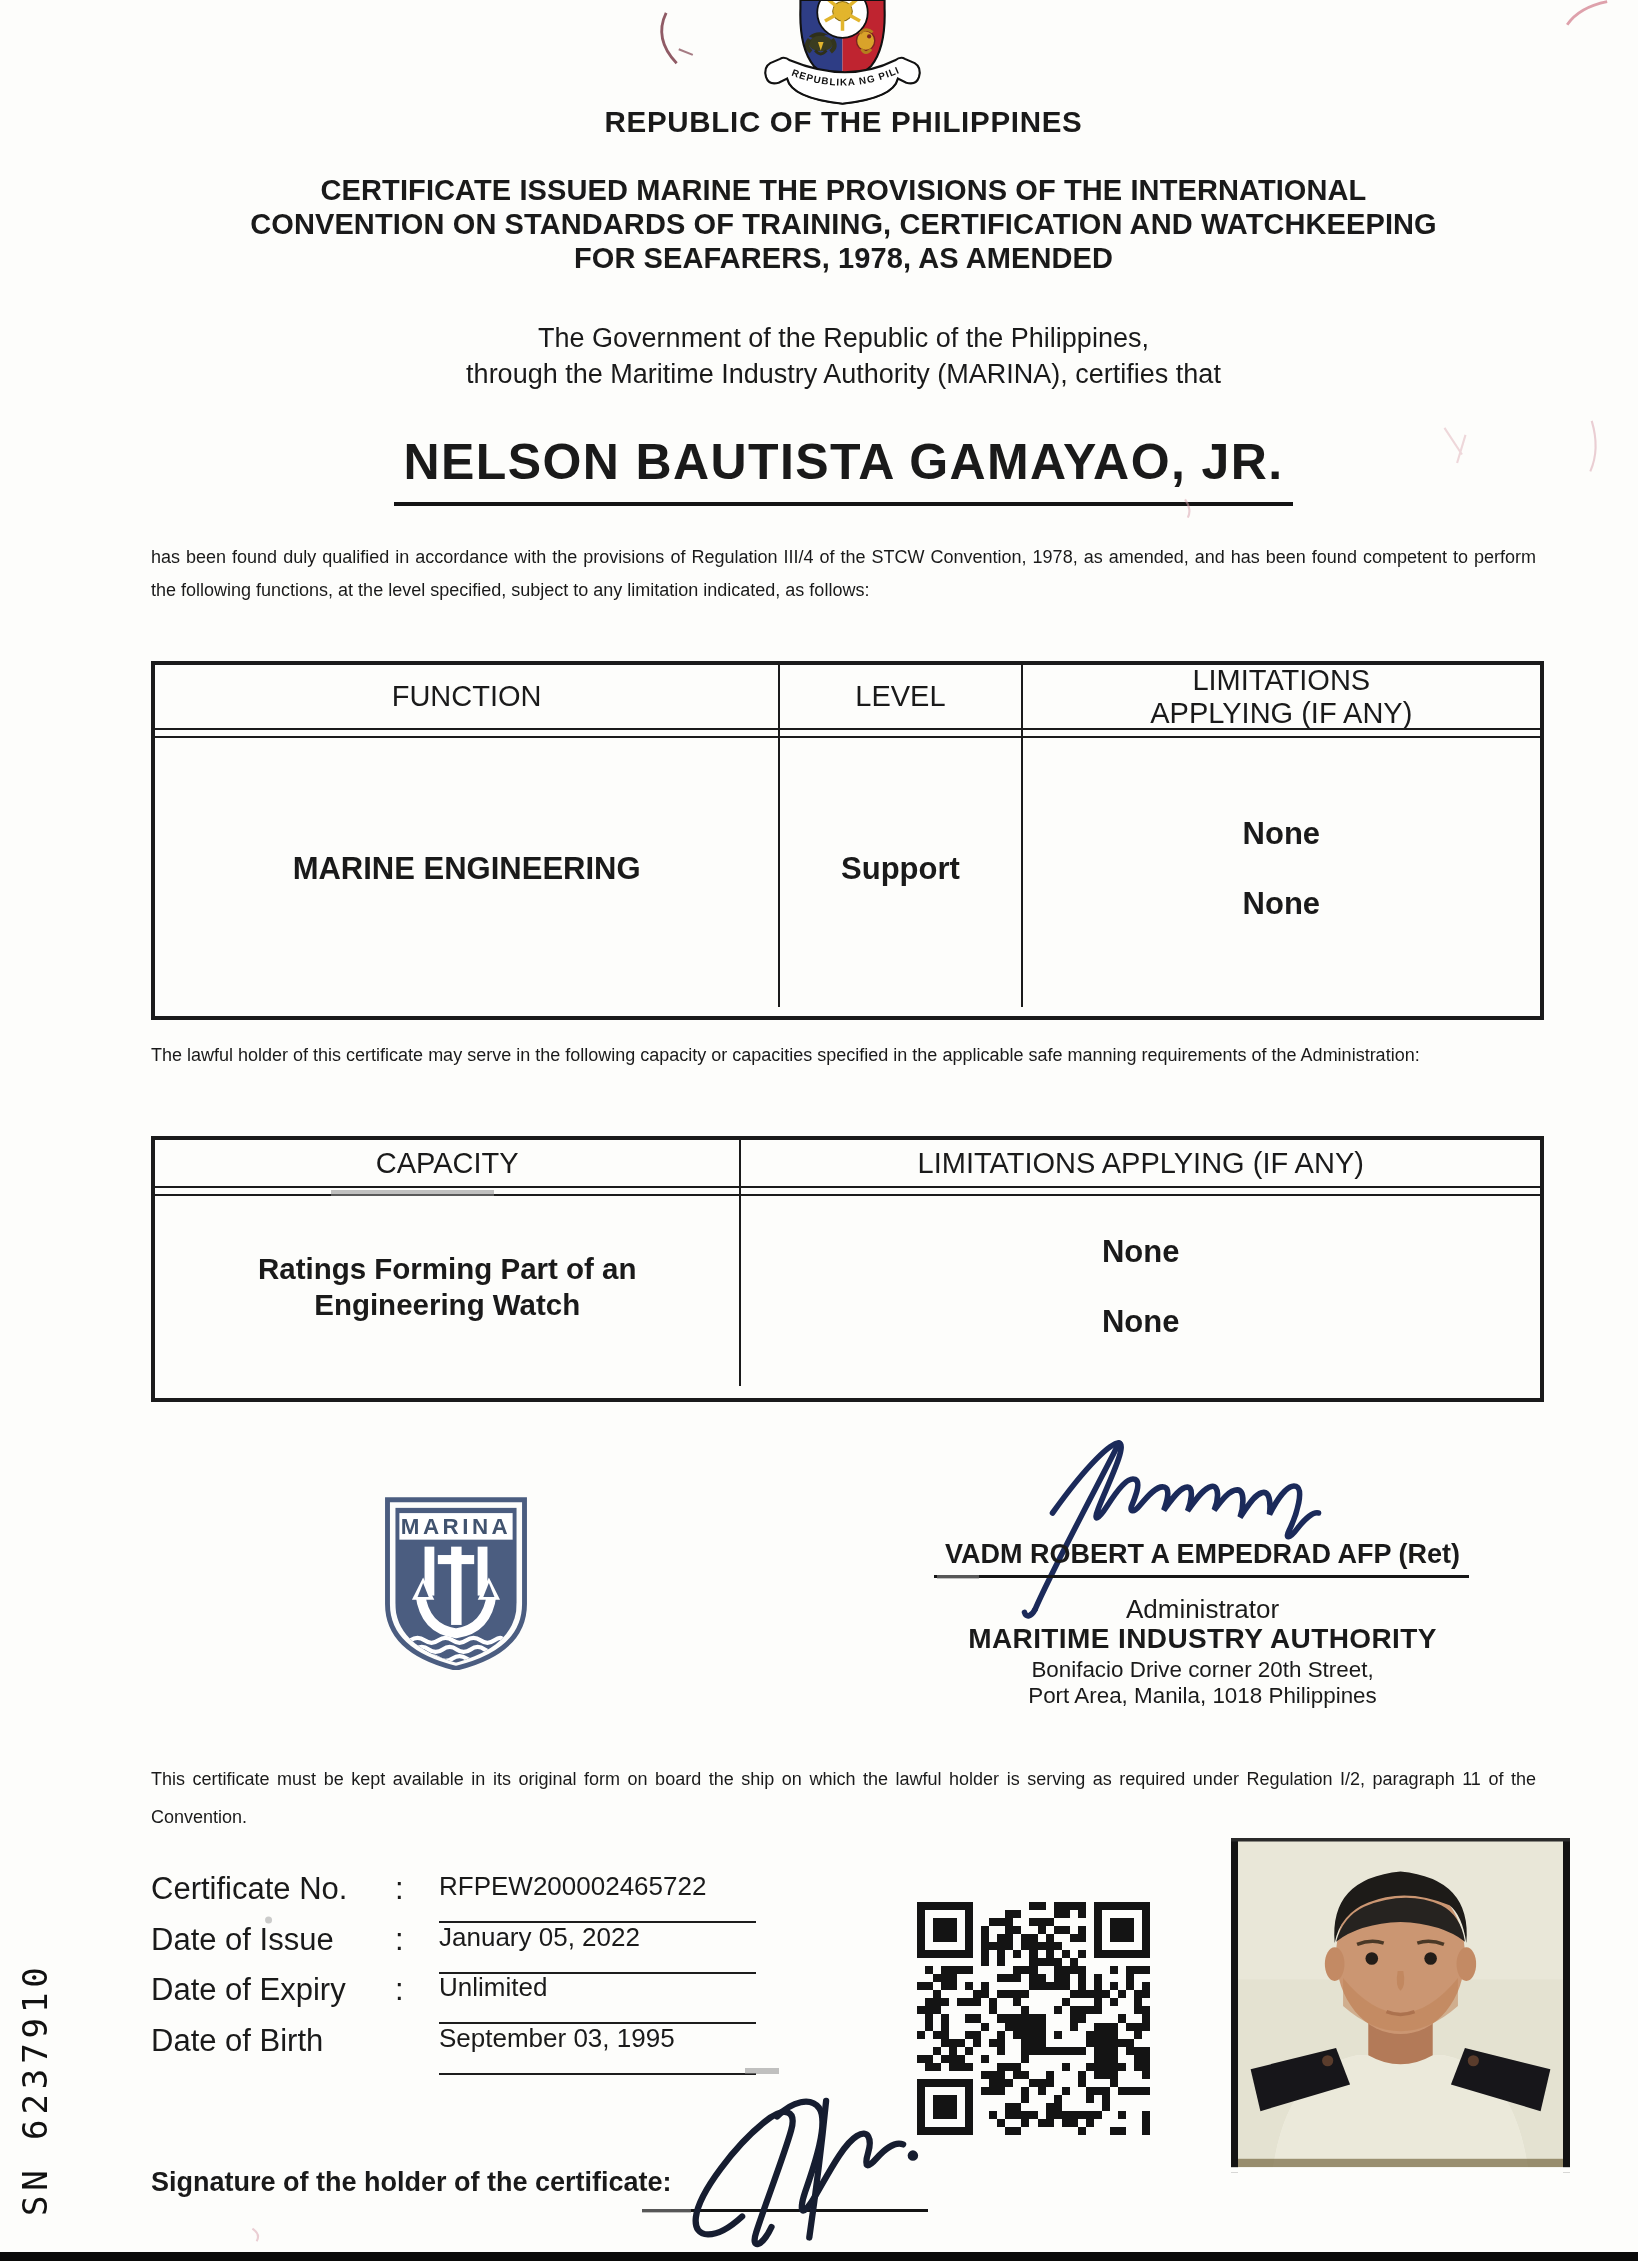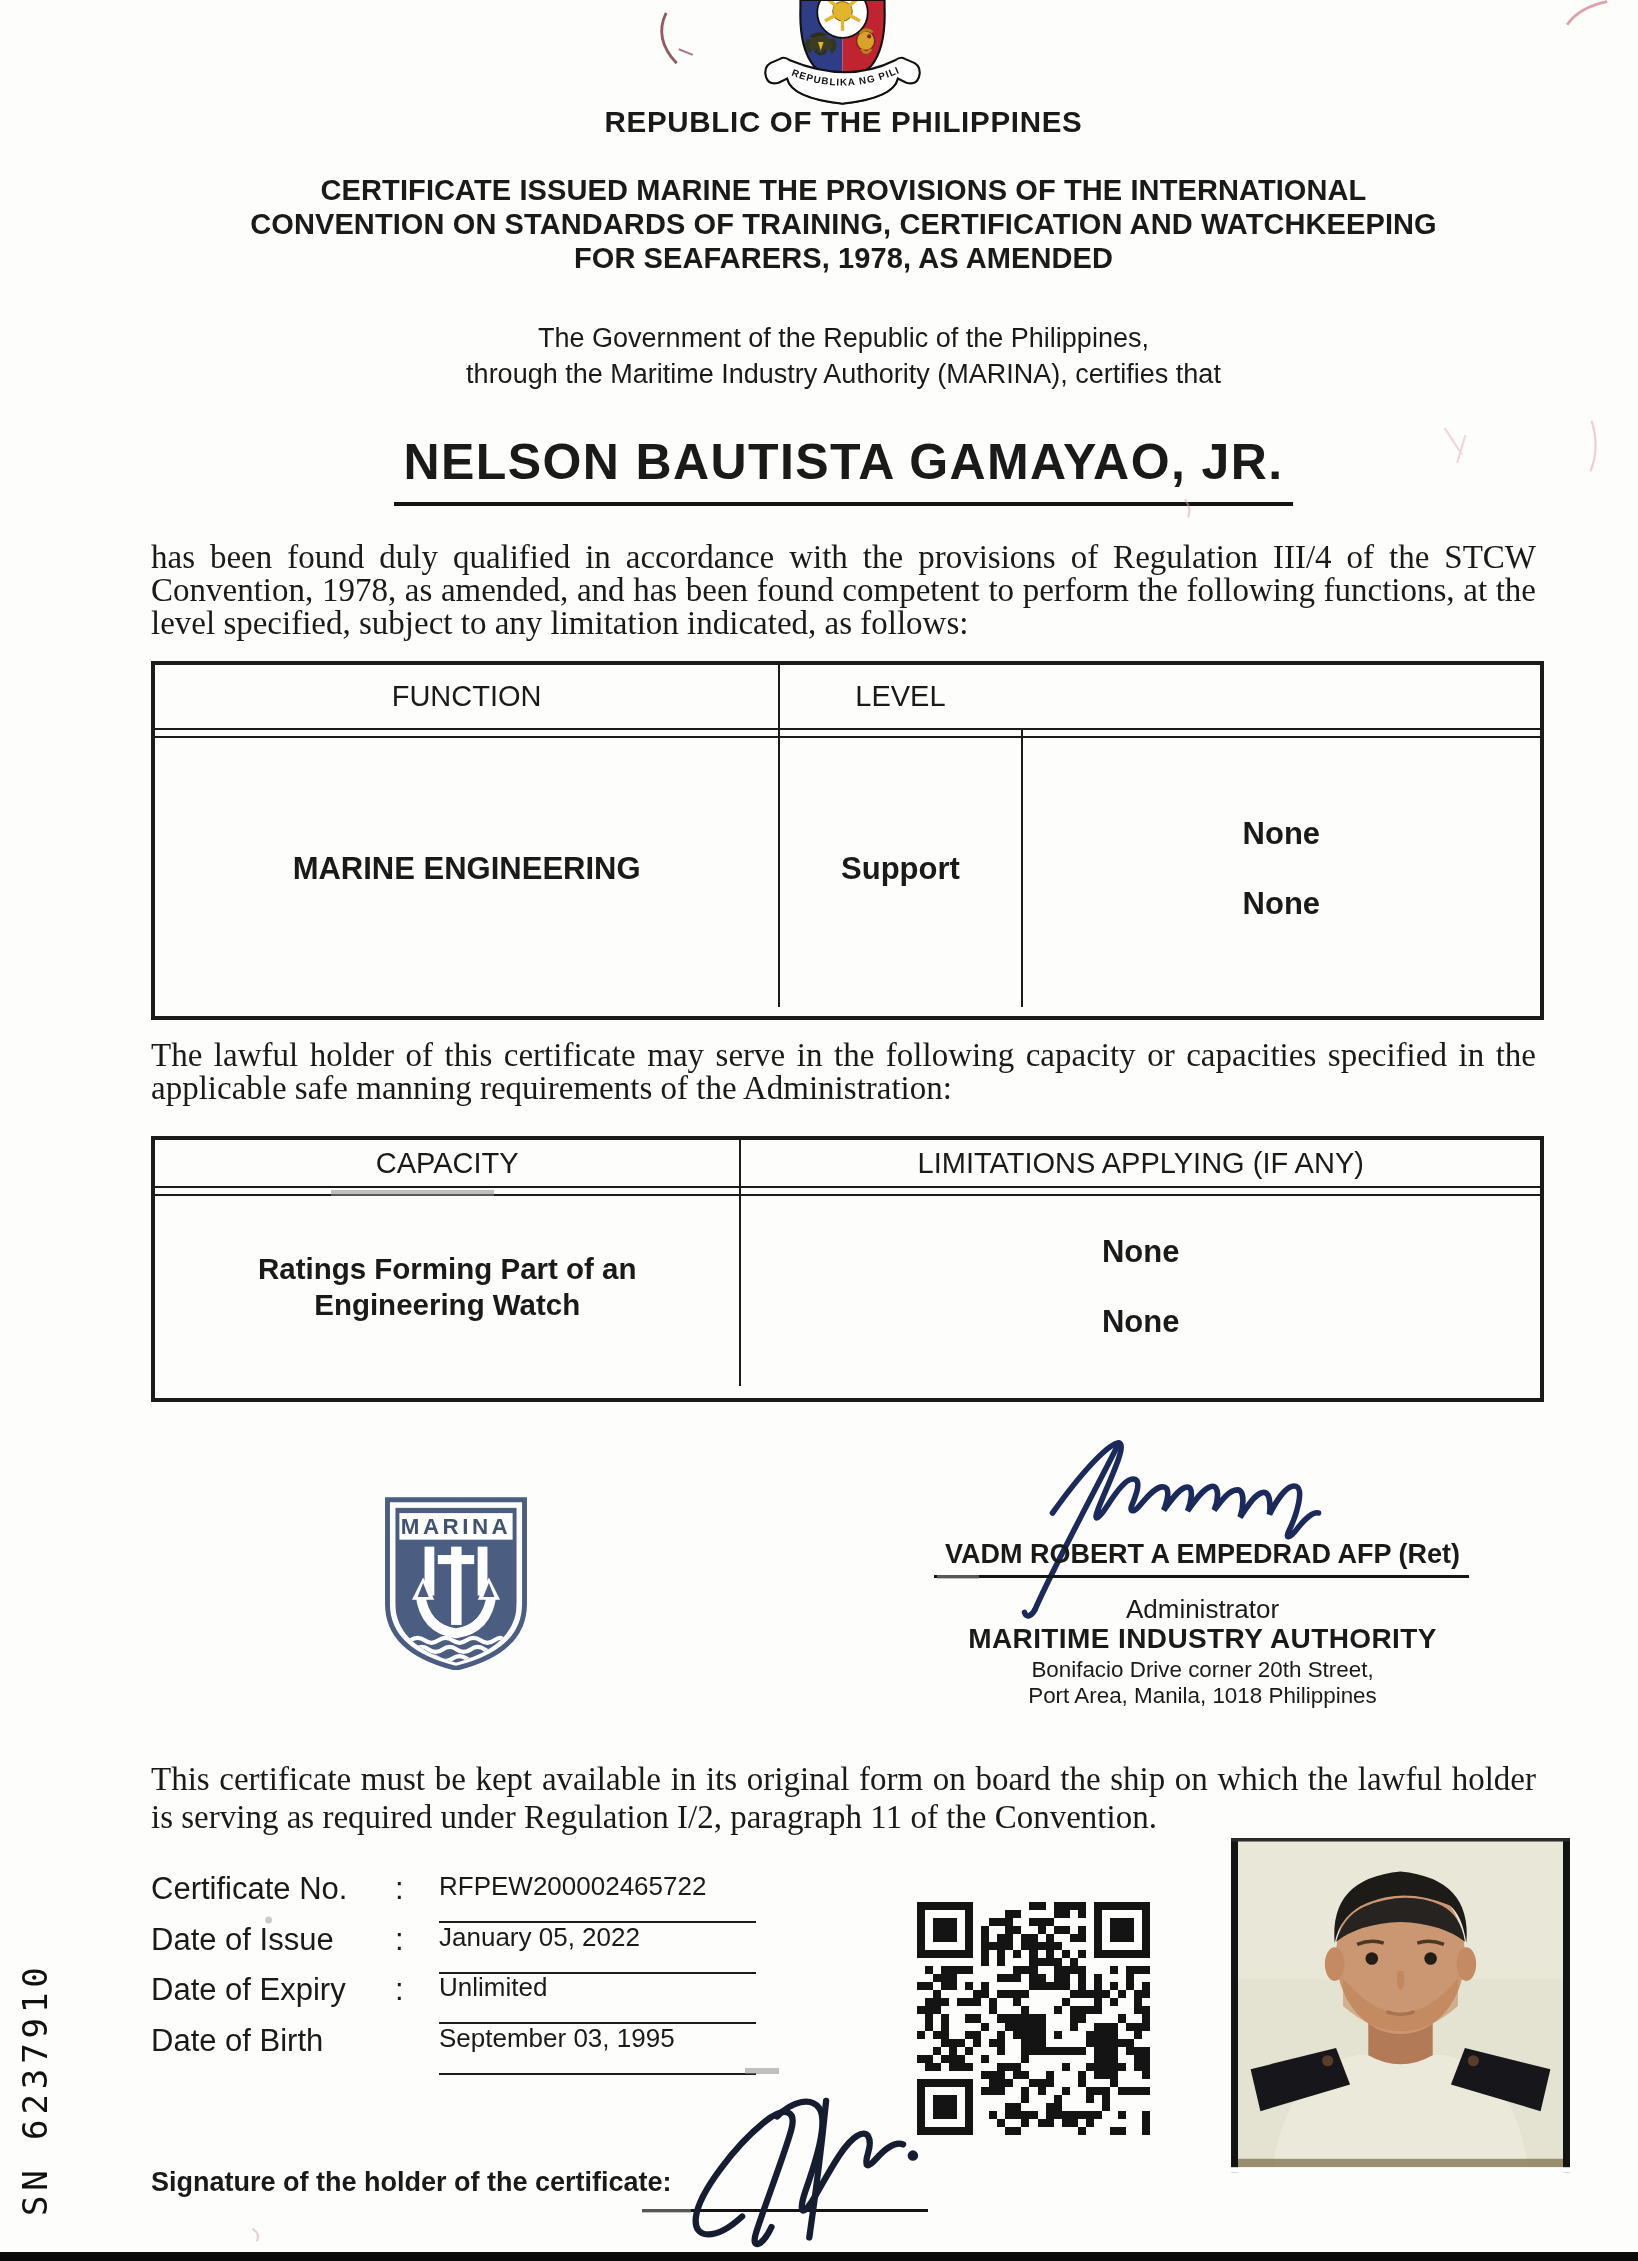--- a/index.html
+++ b/index.html
@@ -12,21 +12,21 @@
   .abs{position:absolute;}
   .ctr{text-align:center;}
   .content{left:151px; width:1385px;}
 
   .country{top:105px; font-size:29.5px; font-weight:bold; letter-spacing:0.7px;}
   .titleblk{top:173px; font-size:29px; font-weight:bold; line-height:34px; letter-spacing:0.1px;}
   .govblk{top:320px; font-size:27px; line-height:36px;}
   .nameblk{top:433px;}
   .nameblk span{display:inline-block; font-size:50px; font-weight:bold; letter-spacing:1.4px;
     padding:0 9.8px 11.2px 9.8px; border-bottom:4.2px solid #141414;}
-  .para{font-size:33px; line-height:33px; text-align:justify;font-family:Liberation Serif, serif;}
+  .para{font-size:18px; line-height:33px; text-align:justify;}
   .para1{top:541px;}
   .para2{top:1039px;}
   .para3{top:1760px; line-height:38px;}
 
   .tbl{border:4.2px solid #1b1b1b; background:transparent;}
   .tbl .hrow{display:flex; border-bottom:2.8px solid #1b1b1b;}
   .tbl .brow{display:flex;}
   .tbl .cell{box-sizing:border-box; display:flex; flex-direction:column; align-items:center; justify-content:center;}
   .tbl .cell + .cell{border-left:2.1px solid #1b1b1b;}
   .hcell{font-size:29px; line-height:33px; text-align:center;}
@@ -133,20 +133,24 @@
   <div class="abs content ctr nameblk">
     <span>NELSON BAUTISTA GAMAYAO, JR.</span>
   </div>
 
   <div class="abs content para para1">has been found duly qualified in accordance with the provisions of Regulation III/4 of the STCW Convention, 1978, as amended, and has been found competent to perform the following functions, at the level specified, subject to any limitation indicated, as follows:</div>
 
   <div class="abs tbl tbl1">
     <div class="hrow">
       <div class="cell c1 hcell">FUNCTION</div>
       <div class="cell c2 hcell">LEVEL</div>
+      <div class="cell c3 hcell">
+        <div>LIMITATIONS</div>
+        <div>APPLYING (IF ANY)</div>
+      </div>
     </div>
     <div class="rule2" style="top:71px;"></div>
     <div class="brow">
       <div class="cell c1 cellval">MARINE ENGINEERING</div>
       <div class="cell c2 cellval">Support</div>
       <div class="cell c3">
         <div class="nones">
           <div class="cellval">None</div>
           <div class="cellval">None</div>
         </div>

